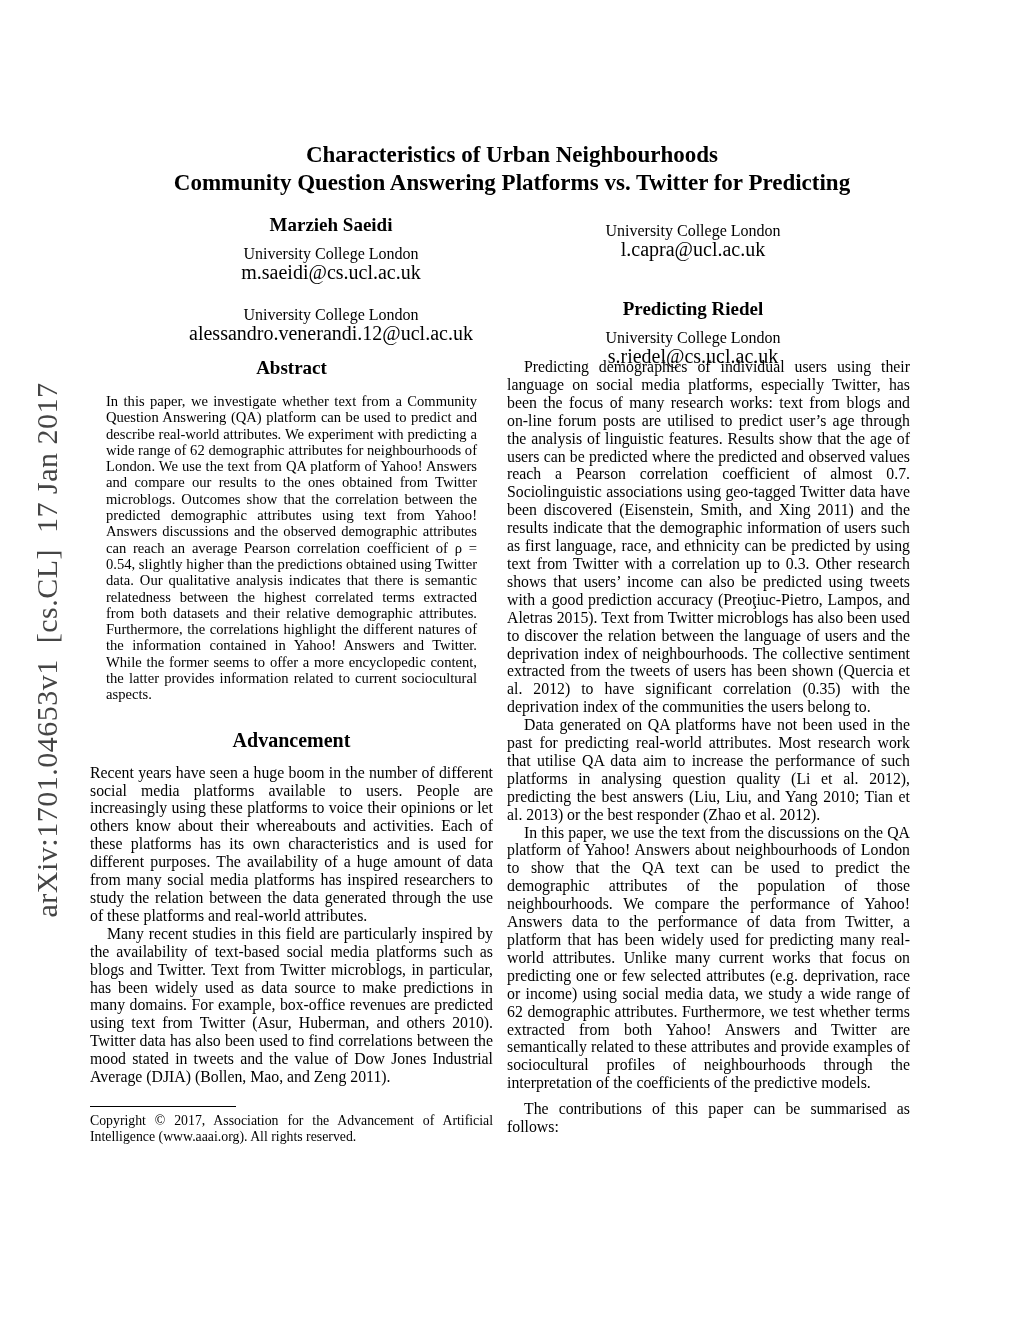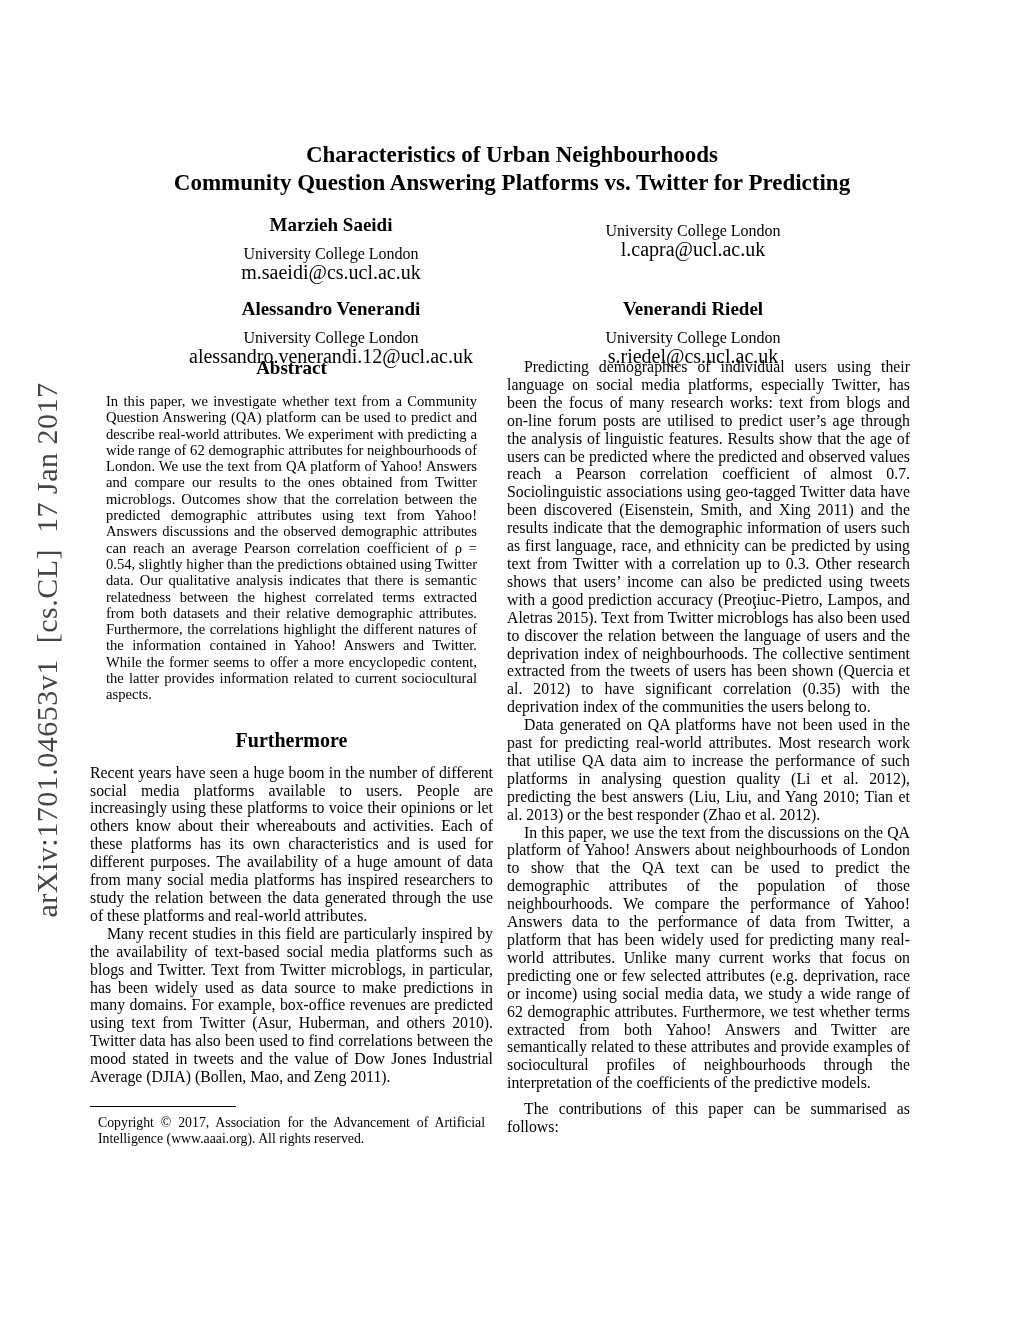--- a/index.html
+++ b/index.html
@@ -91,21 +91,21 @@
   .body-par.indent { text-indent: 17px; }
   .contributions-lead { margin-top: 8px; }
 
   .footnote { margin-top: 20px; }
   .footnote-rule {
     width: 146px;
     border-top: 1px solid #000;
     margin-bottom: 6px;
   }
   .footnote-text {
-    margin: 8px;
+    margin: 0;
     font-size: 13.8px;
     line-height: 16.2px;
     text-align: justify;
   }
 </style>
 </head>
 <body>
 
 <div class="page">
 
@@ -121,37 +121,36 @@
       <div class="author">
         <div class="author-name">Marzieh Saeidi</div>
         <div class="author-affil">University College London</div>
         <div class="author-email">m.saeidi@cs.ucl.ac.uk</div>
       </div>
       <div class="author">
         <div class="author-affil">University College London</div>
         <div class="author-email">l.capra@ucl.ac.uk</div>
       </div>
       <div class="author">
-        <div class="author-name">Alessandro Venerandi</div>
         <div class="author-affil">University College London</div>
         <div class="author-email">alessandro.venerandi.12@ucl.ac.uk</div>
       </div>
       <div class="author">
-        <div class="author-name">Venerandi Riedel</div>
+        <div class="author-name">Predicting Riedel</div>
         <div class="author-affil">University College London</div>
         <div class="author-email">s.riedel@cs.ucl.ac.uk</div>
       </div>
     </div>
   </header>
 
   <section class="col col-left">
     <h2 class="abstract-heading">Abstract</h2>
     <p class="abstract-text">In this paper, we investigate whether text from a Community Question Answering (QA) platform can be used to predict and describe real-world attributes. We experiment with predicting a wide range of 62 demographic attributes for neighbourhoods of London. We use the text from QA platform of Yahoo! Answers and compare our results to the ones obtained from Twitter microblogs. Outcomes show that the correlation between the predicted demographic attributes using text from Yahoo! Answers discussions and the observed demographic attributes can reach an average Pearson correlation coefficient of ρ = 0.54, slightly higher than the predictions obtained using Twitter data. Our qualitative analysis indicates that there is semantic relatedness between the highest correlated terms extracted from both datasets and their relative demographic attributes. Furthermore, the correlations highlight the different natures of the information contained in Yahoo! Answers and Twitter. While the former seems to offer a more encyclopedic content, the latter provides information related to current sociocultural aspects.</p>
 
-    <h2 class="section-heading">Furthermore</h2>
+    <h2 class="section-heading">Advancement</h2>
     <p class="body-par">Recent years have seen a huge boom in the number of different social media platforms available to users. People are increasingly using these platforms to voice their opinions or let others know about their whereabouts and activities. Each of these platforms has its own characteristics and is used for different purposes. The availability of a huge amount of data from many social media platforms has inspired researchers to study the relation between the data generated through the use of these platforms and real-world attributes.</p>
     <p class="body-par indent">Many recent studies in this field are particularly inspired by the availability of text-based social media platforms such as blogs and Twitter. Text from Twitter microblogs, in particular, has been widely used as data source to make predictions in many domains. For example, box-office revenues are predicted using text from Twitter (Asur, Huberman, and others 2010). Twitter data has also been used to find correlations between the mood stated in tweets and the value of Dow Jones Industrial Average (DJIA) (Bollen, Mao, and Zeng 2011).</p>
 
     <div class="footnote">
       <div class="footnote-rule"></div>
       <p class="footnote-text">Copyright © 2017, Association for the Advancement of Artificial Intelligence (www.aaai.org). All rights reserved.</p>
     </div>
   </section>
 
   <section class="col col-right">

